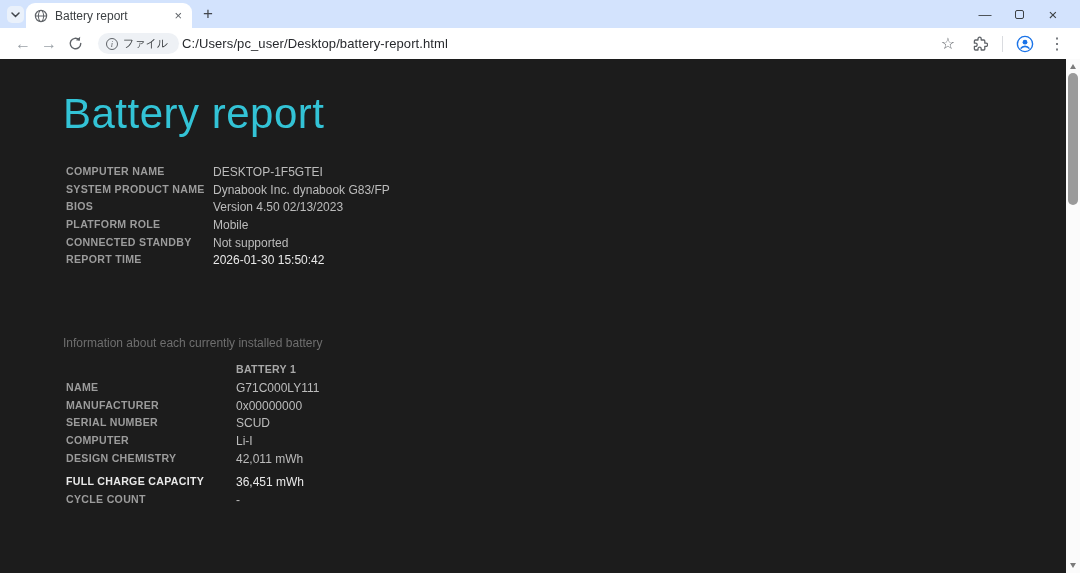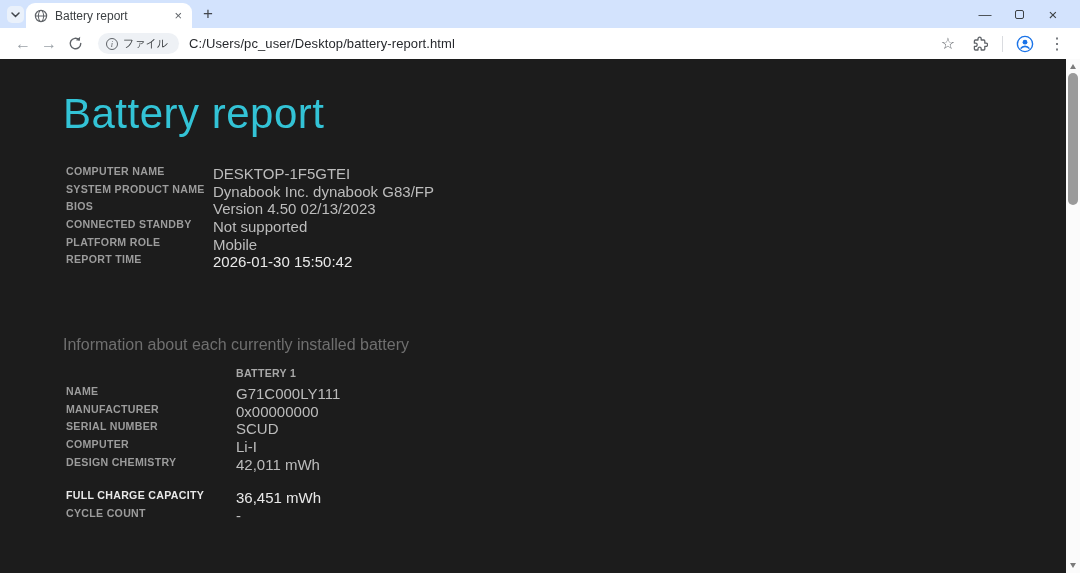--- a/index.html
+++ b/index.html
@@ -27,44 +27,44 @@
   .nav-btn { width:26px; height:26px; display:flex; align-items:center; justify-content:center;
     font-size:16px; color:#5f6368; cursor:pointer; }
   .nav-btn.dim { color:#9aa0a6; }
   .addr { display:flex; align-items:center; flex:1; margin-left:10px; }
   .chip { display:flex; align-items:center; gap:5px; background:#eef1f5; border-radius:12px;
     padding:3px 11px 3px 8px; cursor:pointer; }
   .info-circle { width:12px; height:12px; border:1px solid #5f6368; border-radius:50%;
     font-size:8.5px; line-height:10px; text-align:center; color:#5f6368; font-style:italic;
     font-family:"Liberation Serif", serif; }
   .chip-label { font-size:11px; color:#3c4043; }
-  .url { font-size:13px; color:#27292d; margin-left:10px; letter-spacing:.1px; }
+  .url { font-size:13px; color:#27292d; margin-left:3px; letter-spacing:.1px; }
   .tb-right { display:flex; align-items:center; gap:6px; }
   .tb-icon { width:26px; height:26px; display:flex; align-items:center; justify-content:center;
     font-size:16px; color:#5f6368; cursor:pointer; }
   .tb-divider { width:1px; height:16px; background:#dadce0; margin:0 3px; }
 
   
   .content { position:absolute; top:59px; left:0; right:14px; bottom:0; background:#1c1c1c; overflow:hidden; }
   h1.report-title { font-size:42px; font-weight:300; color:#33c3d6; margin:31px 0 0 63px; letter-spacing:.5px; }
 
   .sys-table { margin:27px 0 0 66px; }
   .row { display:flex; align-items:flex-start; height:17.7px; }
   .row .lbl { width:147px; font-size:10.6px; font-weight:bold; color:#9c9c9c; letter-spacing:.3px; }
-  .row .val { font-size:15px; color:#bcbcbc; }
+  .row .val { font-size:12px; color:#bcbcbc; }
   .bright { color:#e9e9e9 !important; }
 
   .section-head { margin:65px 0 0 63px; }
   .section-head h2 { font-size:15.5px; font-weight:600; color:#33c3d6; }
-  .section-sub { font-size:16px; color:#6f6f6f; margin-top:3px; }
+  .section-sub { font-size:12px; color:#6f6f6f; margin-top:3px; }
 
   .bat-table { margin:13px 0 0 66px; }
   .bat-table .lbl { width:170px; }
   .col-head { font-size:10.6px; font-weight:bold; color:#a8a8a8; letter-spacing:.3px; }
-  .gap { margin-top:16px; }
+  .gap { margin-top:6px; }
 
   
   .scrollbar { position:absolute; top:59px; right:0; bottom:0; width:14px; background:#fbfbfb; }
   .sb-arrow-up { position:absolute; top:5px; left:4px; width:0; height:0;
     border-left:3.5px solid transparent; border-right:3.5px solid transparent; border-bottom:5px solid #7b7b7b; }
   .sb-arrow-down { position:absolute; bottom:5px; left:4px; width:0; height:0;
     border-left:3.5px solid transparent; border-right:3.5px solid transparent; border-top:5px solid #7b7b7b; }
   .sb-thumb { position:absolute; top:14px; left:2px; width:10px; height:132px; background:#9a9a9a; border-radius:5px; cursor:pointer; }
 
   svg { display:block; }
@@ -154,26 +154,26 @@
       </div>
       <div class="row">
         <span class="lbl">SYSTEM PRODUCT NAME</span>
         <span class="val">Dynabook Inc. dynabook G83/FP</span>
       </div>
       <div class="row">
         <span class="lbl">BIOS</span>
         <span class="val">Version 4.50 02/13/2023</span>
       </div>
       <div class="row">
+        <span class="lbl">PLATFORM ROLE</span>
+        <span class="val">Mobile</span>
+      </div>
+      <div class="row">
         <span class="lbl">CONNECTED STANDBY</span>
         <span class="val">Not supported</span>
-      </div>
-      <div class="row">
-        <span class="lbl">PLATFORM ROLE</span>
-        <span class="val">Mobile</span>
       </div>
       <div class="row">
         <span class="lbl">REPORT TIME</span>
         <span class="val bright">2026-01-30 15:50:42</span>
       </div>
     </div>
 
     <div class="section-head">
       <div class="section-sub">Information about each currently installed battery</div>
     </div>

